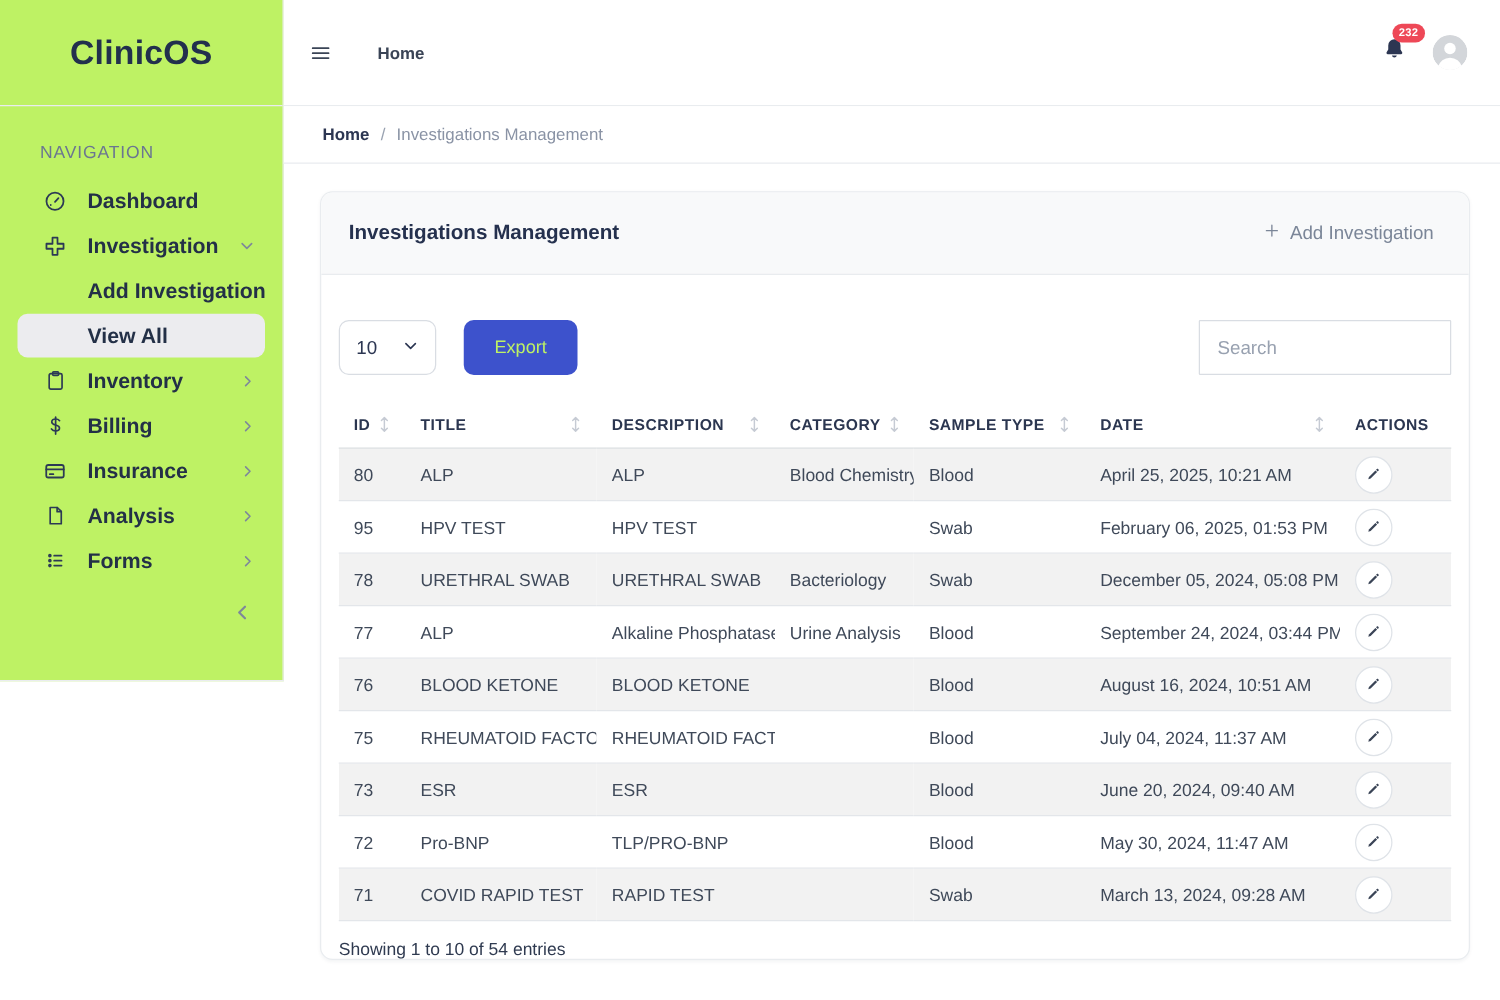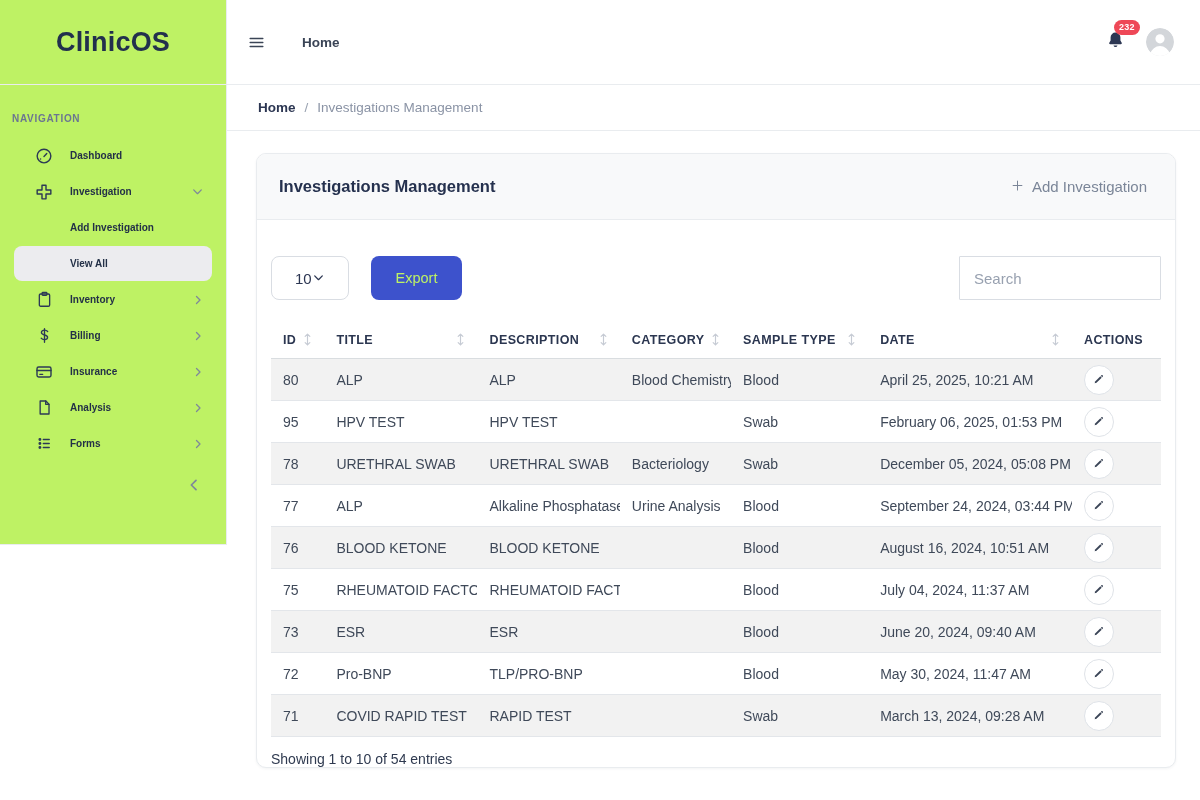--- a/index.html
+++ b/index.html
@@ -13,26 +13,26 @@
   .app { display:flex; width:1200px; height:800px; }
 
   
   .sidebar {
     width:227px; min-width:227px; height:545px;
     border-right:1px solid #e9ecef; border-bottom:1px solid #e9ecef;
     display:flex; flex-direction:column; background:#bef264;
   }
   .logo-area { height:85px; border-bottom:1px solid #e9ecef; display:flex; align-items:center; justify-content:center; }
   .logo { font-size:27px; font-weight:700; color:#22304d; letter-spacing:.2px; }
-  .nav-section-label { margin:28px 12px 14px; font-size:10px; font-weight:700; letter-spacing:.7px; color:#6b7691; }
+  .nav-section-label { margin:28px 32px 14px; font-size:14px; font-weight:400; letter-spacing:.7px; color:#6b7691; }
   .nav-list { display:flex; flex-direction:column; gap:1px; }
   .nav-item { display:flex; align-items:center; height:35px; margin:0 14px; padding:0 8px 0 20px; border-radius:8px; cursor:pointer; }
   .nav-item.active { background:#ececef; }
   .nav-icon { width:20px; height:20px; margin-right:16px; color:#2c3a55; display:flex; align-items:center; justify-content:center; }
-  .nav-label { flex:1; font-size:10px; font-weight:700; color:#233047; white-space:nowrap; }
+  .nav-label { flex:1; font-size:17px; font-weight:700; color:#233047; white-space:nowrap; }
   .nav-item.sub { padding-left:56px; }
   .nav-chevron { color:#7e889a; display:flex; align-items:center; }
   .collapse-row { display:flex; justify-content:flex-end; padding:16px 24px 0 0; color:#7e889a; }
 
   
   .main { flex:1; display:flex; flex-direction:column; }
   .topbar { height:85px; border-bottom:1px solid #e9ecef; display:flex; align-items:center; padding:0 26px 0 20px; background:#fff; }
   .hamburger { display:flex; cursor:pointer; }
   .topbar-home { margin-left:36px; font-size:13.5px; font-weight:600; color:#3a4456; cursor:pointer; }
   .topbar-right { margin-left:auto; display:flex; align-items:center; gap:20px; }
@@ -46,21 +46,21 @@
   .crumb-page { color:#8a93a5; }
 
   
   .content { padding:22px 24px 0 29px; }
   .card { background:#fff; border:1px solid #e9ecef; border-radius:10px; box-shadow:0 1px 3px rgba(20,30,60,.05); overflow:hidden; }
   .card-header { height:66px; background:#f8f9fa; border-bottom:1px solid #e9ecef; display:flex; align-items:center; justify-content:space-between; padding:0 22px; }
   .card-title { font-size:16.5px; font-weight:700; color:#25314e; }
   .add-btn { display:flex; align-items:center; gap:7px; color:#7b8698; font-size:15px; background:none; border:none; cursor:pointer; font-family:inherit; }
   .card-body { padding:0 12px; }
   .controls { display:flex; align-items:center; margin:36px 2px 24px; }
-  .page-size { width:78px; height:44px; border:1px solid #d9dde3; border-radius:8px; background:#fff; display:flex; align-items:center; justify-content:space-between; padding:0 23px; font-size:15px; color:#2c3652; cursor:pointer; }
+  .page-size { width:78px; height:44px; border:1px solid #d9dde3; border-radius:8px; background:#fff; display:flex; align-items:center; justify-content:space-between; padding:0 13px; font-size:15px; color:#2c3652; cursor:pointer; }
   .export-btn { margin-left:22px; width:91px; height:44px; background:#3d52cc; color:#bef264; font-size:14.5px; border:none; border-radius:8px; cursor:pointer; font-family:Liberation Sans, sans-serif; }
   .search-input { margin-left:auto; width:202px; height:44px; border:1px solid #d9dde3; border-radius:1px; padding:0 14px; font-size:15px; color:#2c3652; font-family:inherit; outline:none; }
   .search-input::placeholder { color:#98a1b0; }
 
   .table-wrap { margin:0 2px; }
   table { width:100%; border-collapse:collapse; table-layout:fixed; }
   thead th { text-align:left; padding:8px 12px 11px; border-bottom:1px solid #d9dde0; }
   .th-inner { display:flex; align-items:center; justify-content:space-between; }
   .th-label { font-size:12.5px; font-weight:700; letter-spacing:.4px; color:#2b3650; white-space:nowrap; }
   .sort-ico { display:flex; margin-left:6px; }

